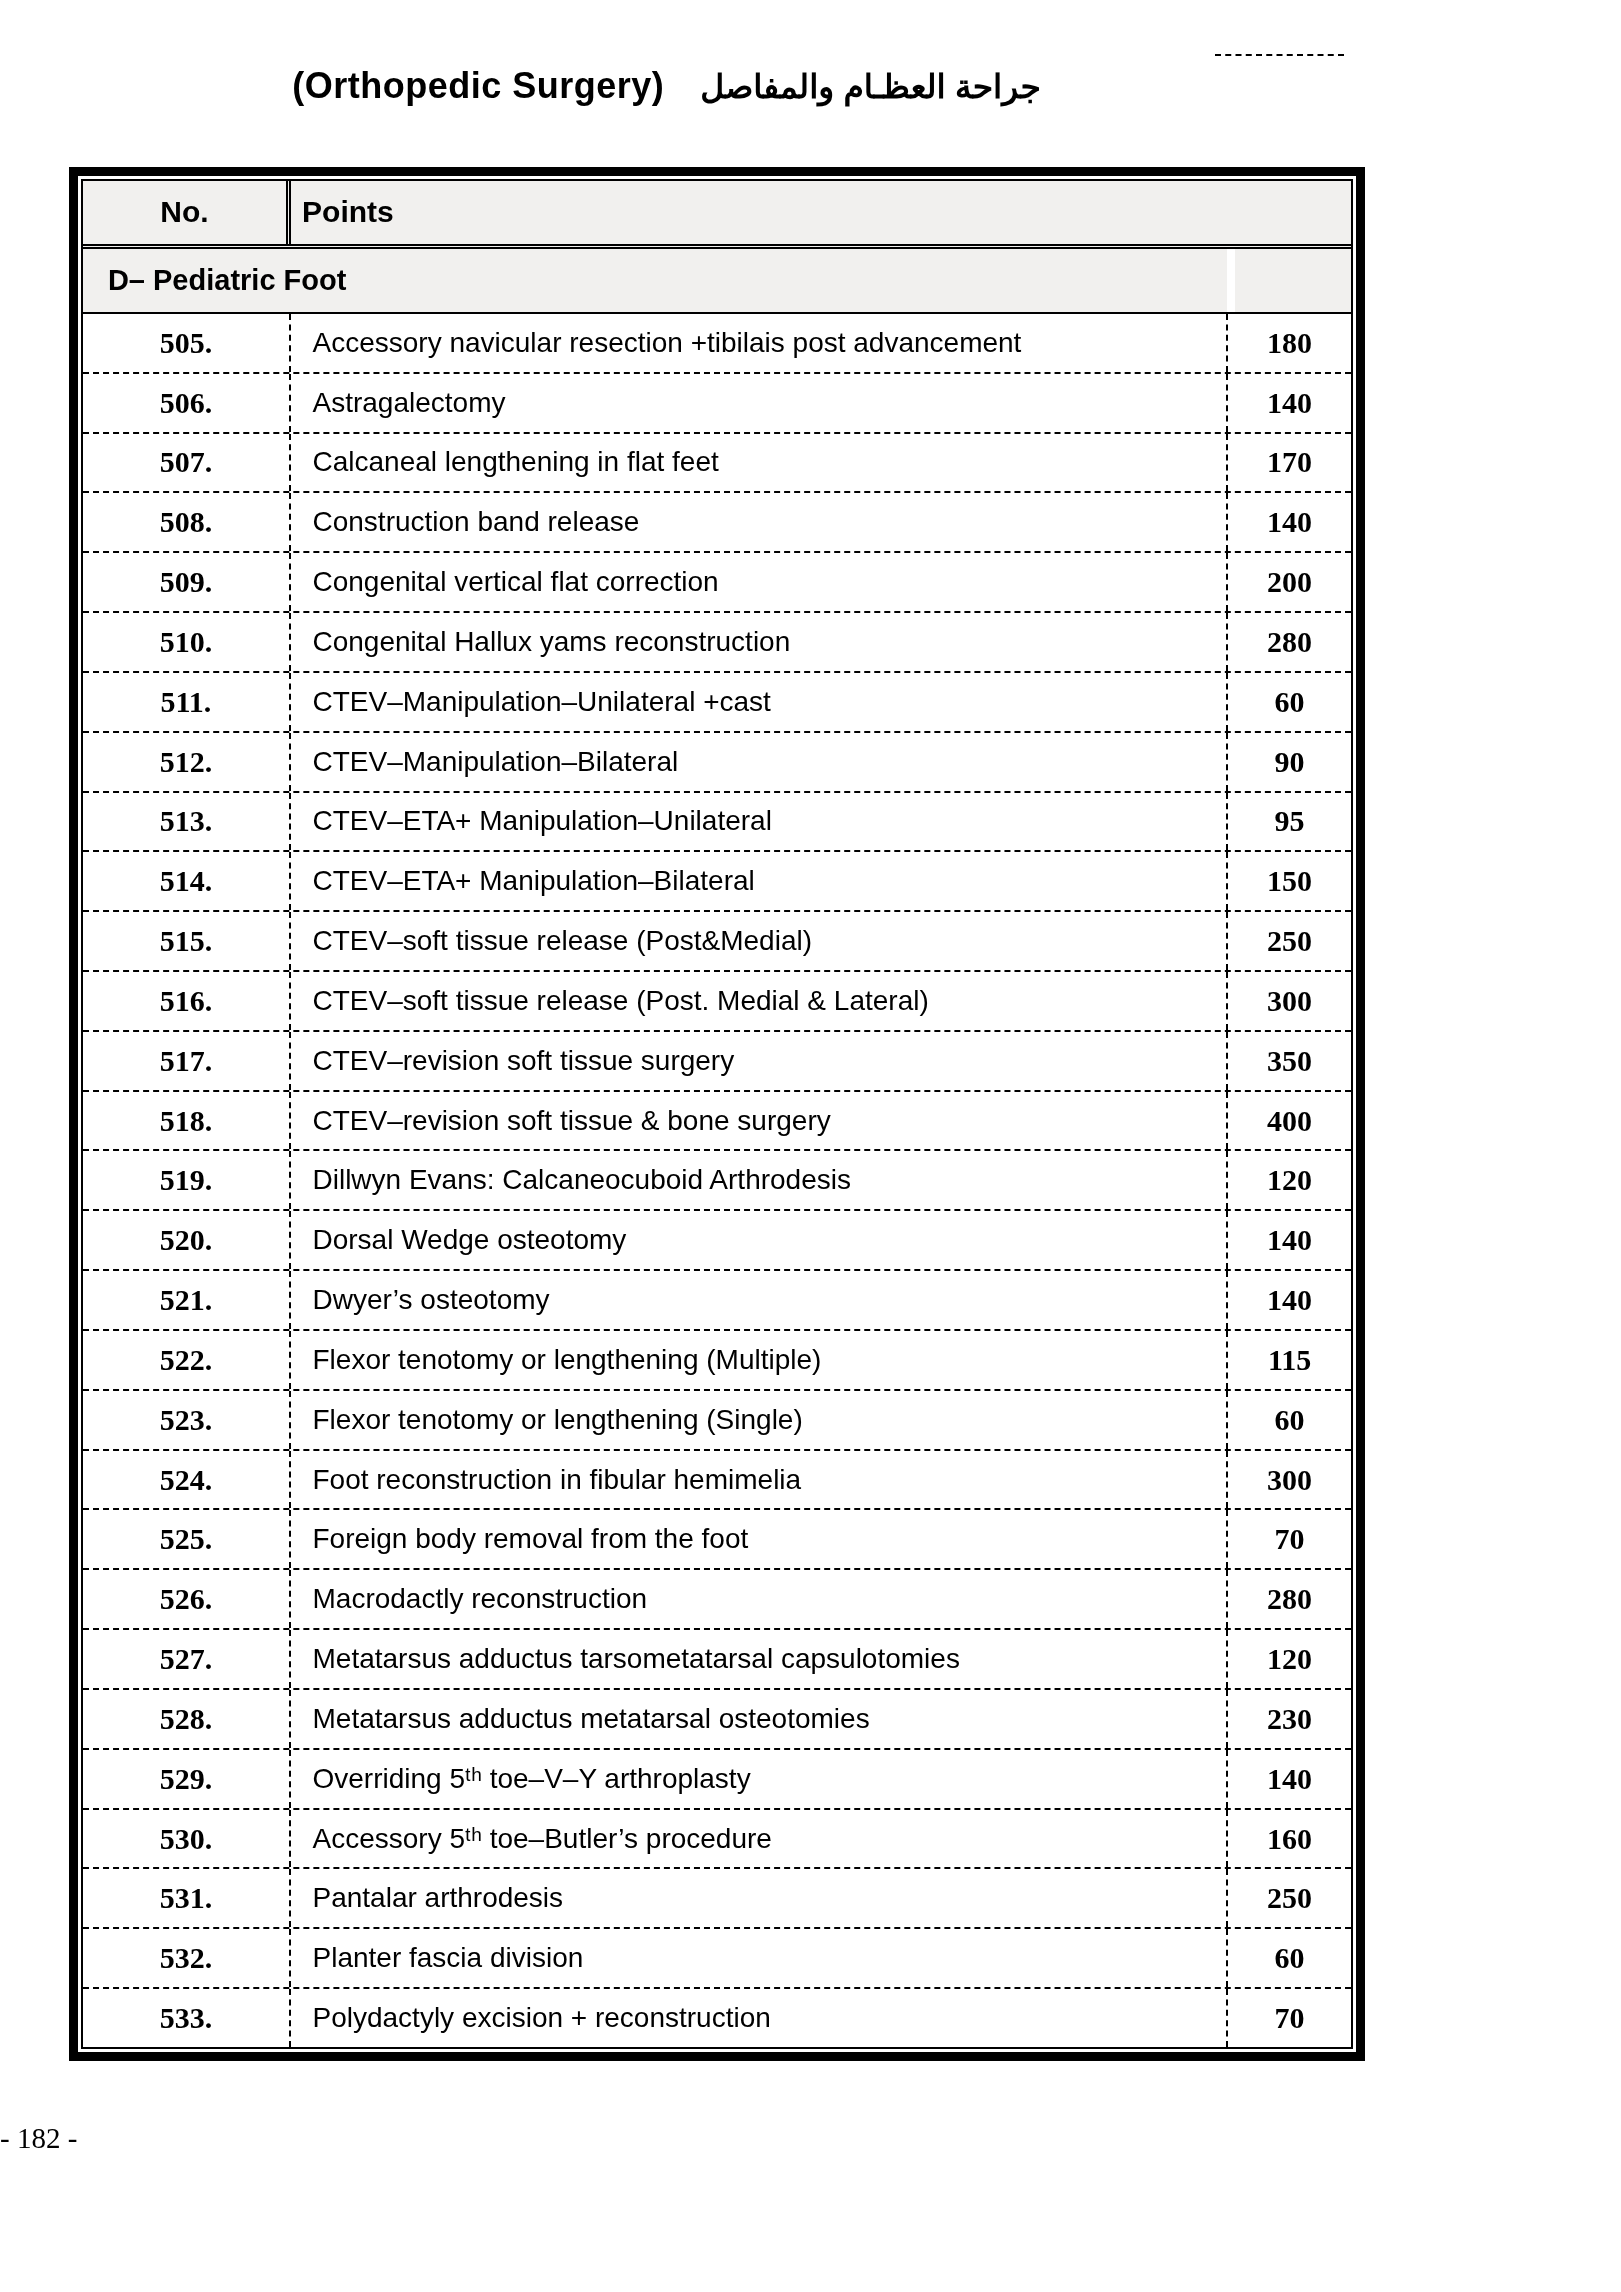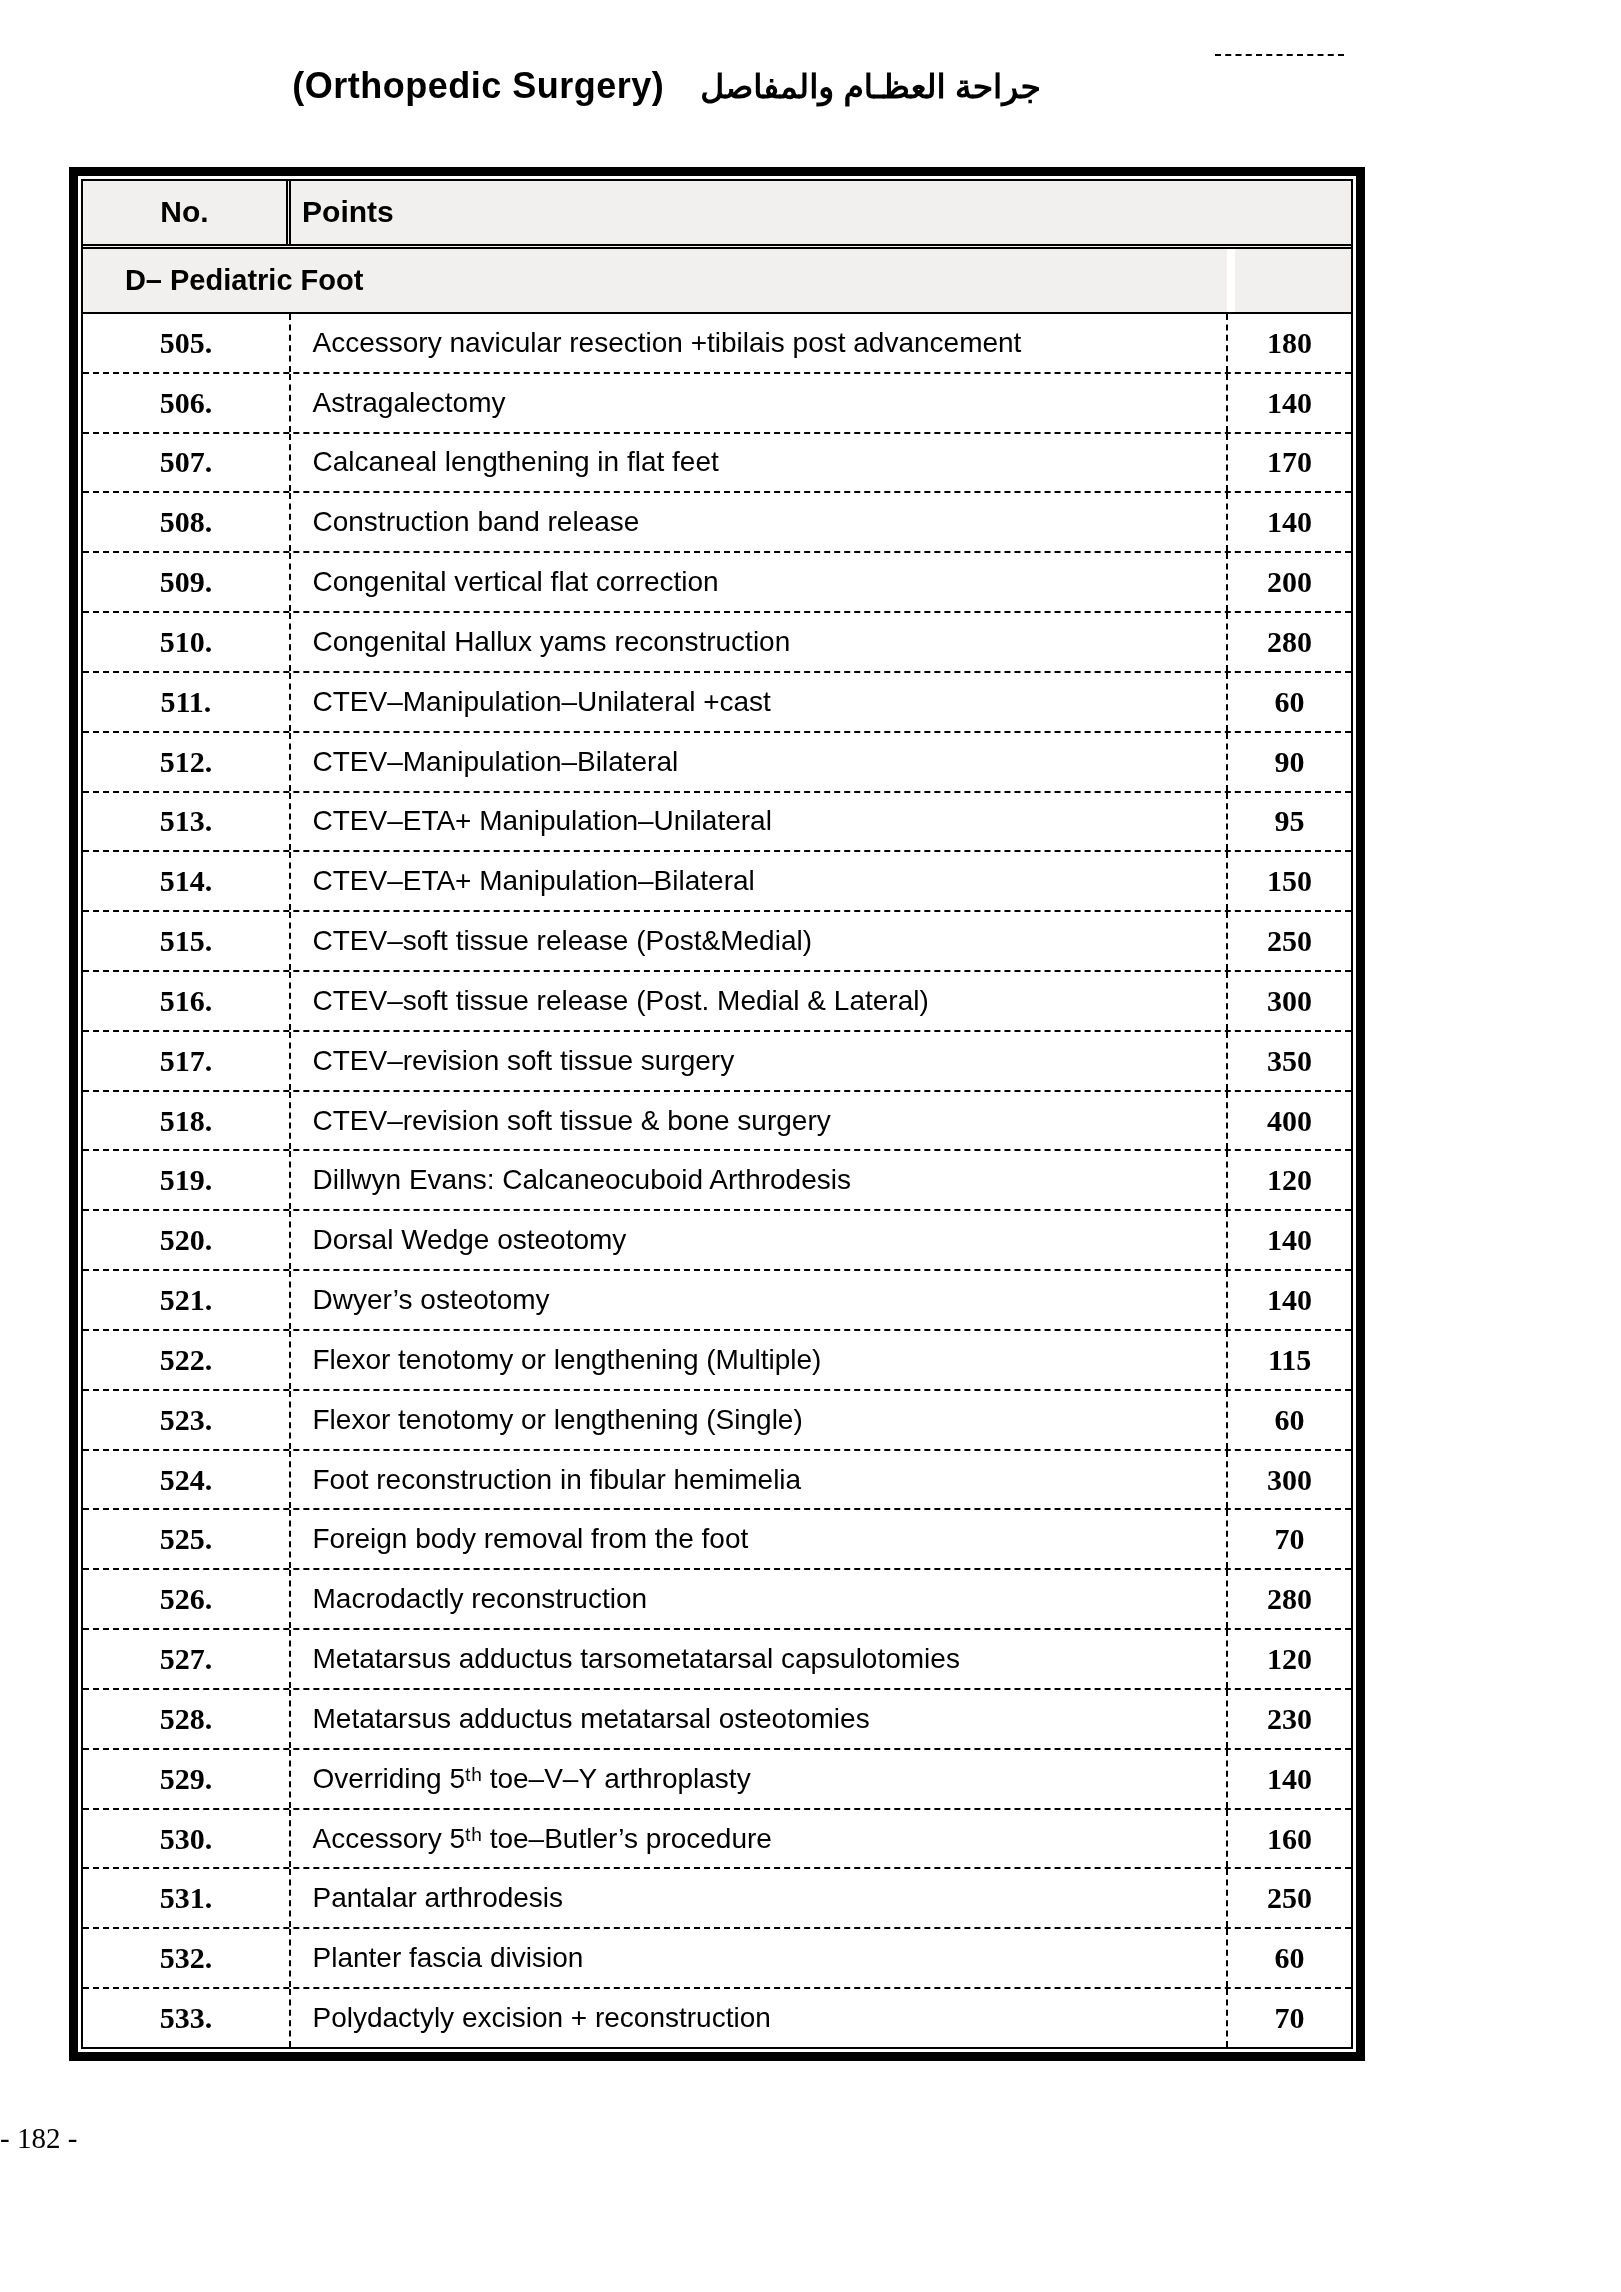--- a/index.html
+++ b/index.html
@@ -55,21 +55,21 @@
   .hpts  { width: 114px; border-radius: 30px; }
 
   
   .srow {
     flex: none; height: 63px; display: flex;
     background: #fff; border-bottom: 2px solid #000;
   }
   .smain {
     flex: 1; background: #f1f0ee;
     display: flex; align-items: center;
-    padding-left: 42px;
+    padding-left: 25px;
     font-weight: bold; font-size: 29px;
   }
   .spts { width: 116px; margin-left: 7.8px; background: #f1f0ee; }
 
   
   .rows { flex: 1; display: flex; flex-direction: column; }
   .row  { flex: 1; display: flex; border-bottom: 2px dashed #000; }
   .row:last-child { border-bottom: none; }
   .cell { display: flex; align-items: center; box-sizing: border-box; }
   .cno {

